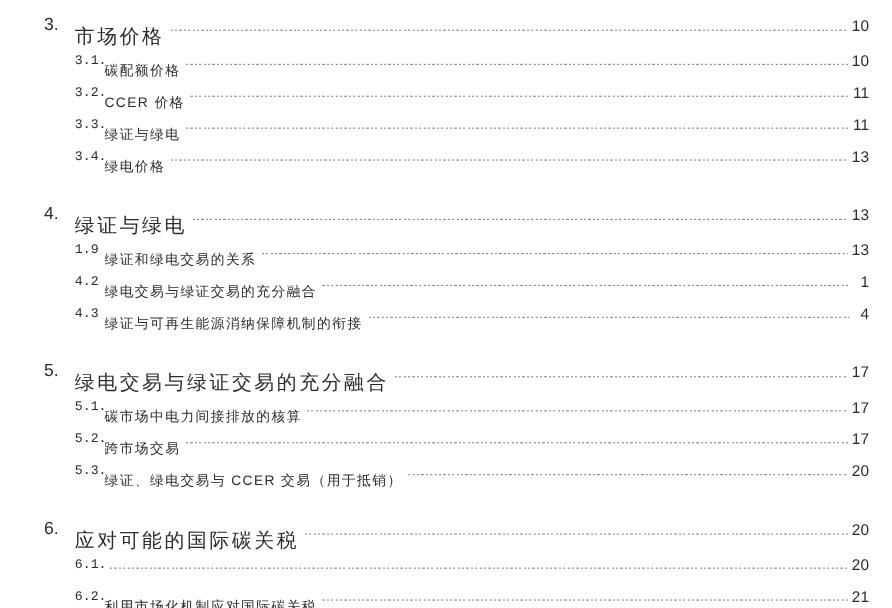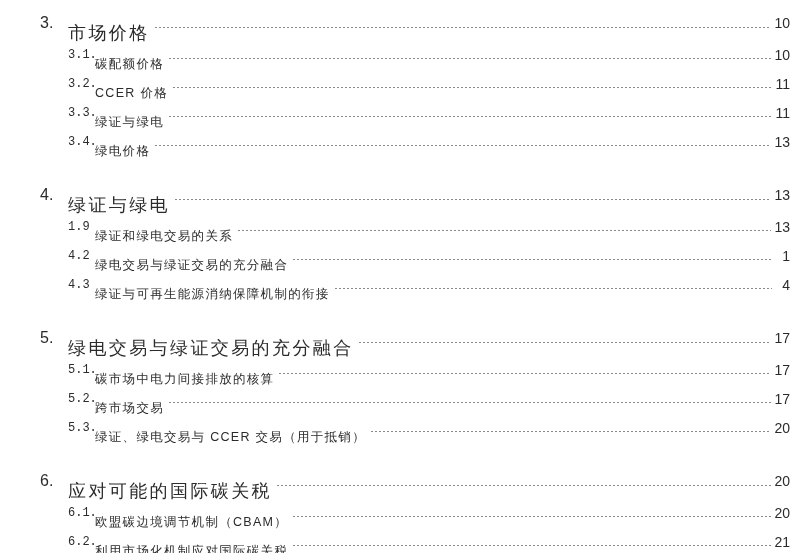--- a/index.html
+++ b/index.html
@@ -171,21 +171,20 @@
     <span class="page">20</span>
   </div>
       <div class="toc-row level-1">
     <span class="num">6.</span>
     <span class="title">应对可能的国际碳关税</span>
     <span class="leader"></span>
     <span class="page">20</span>
   </div>
       <div class="toc-row level-2">
     <span class="num">6.1.</span>
-    <span class="title">欧盟碳边境调节机制（CBAM）</span>
     <span class="leader"></span>
     <span class="page">20</span>
   </div>
       <div class="toc-row level-2">
     <span class="num">6.2.</span>
     <span class="title">利用市场化机制应对国际碳关税</span>
     <span class="leader"></span>
     <span class="page">21</span>
   </div>
     </div>

